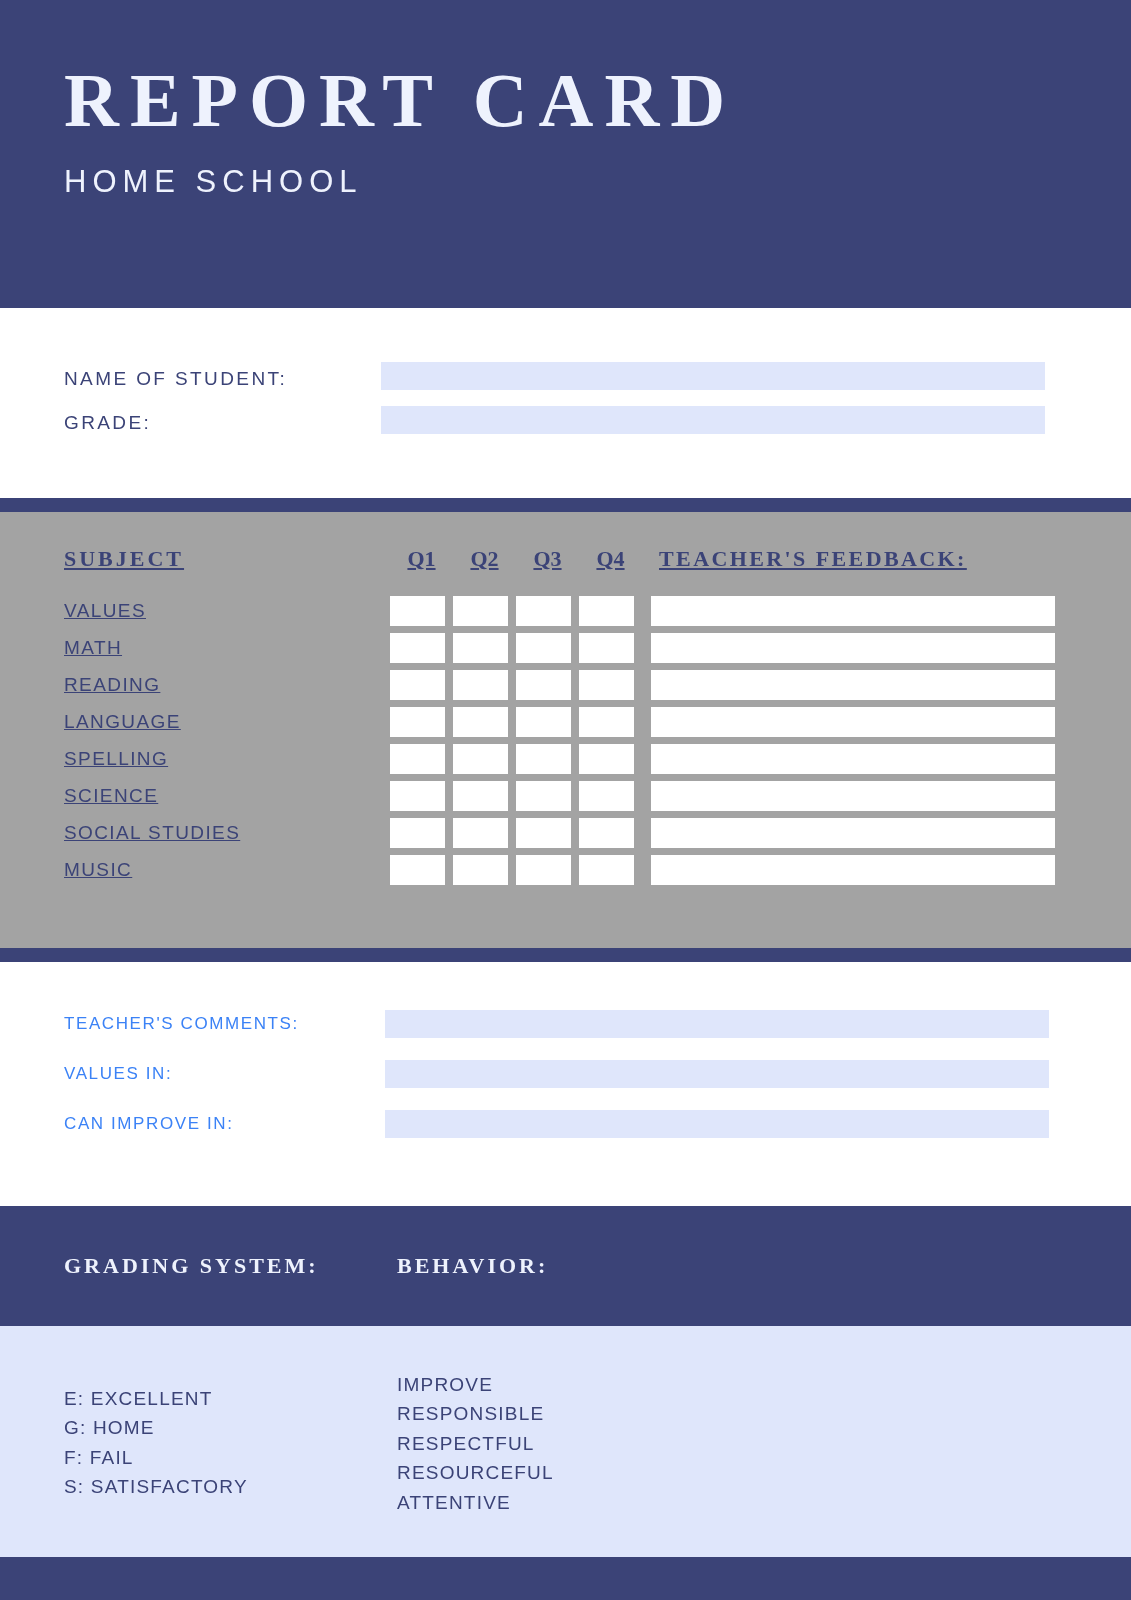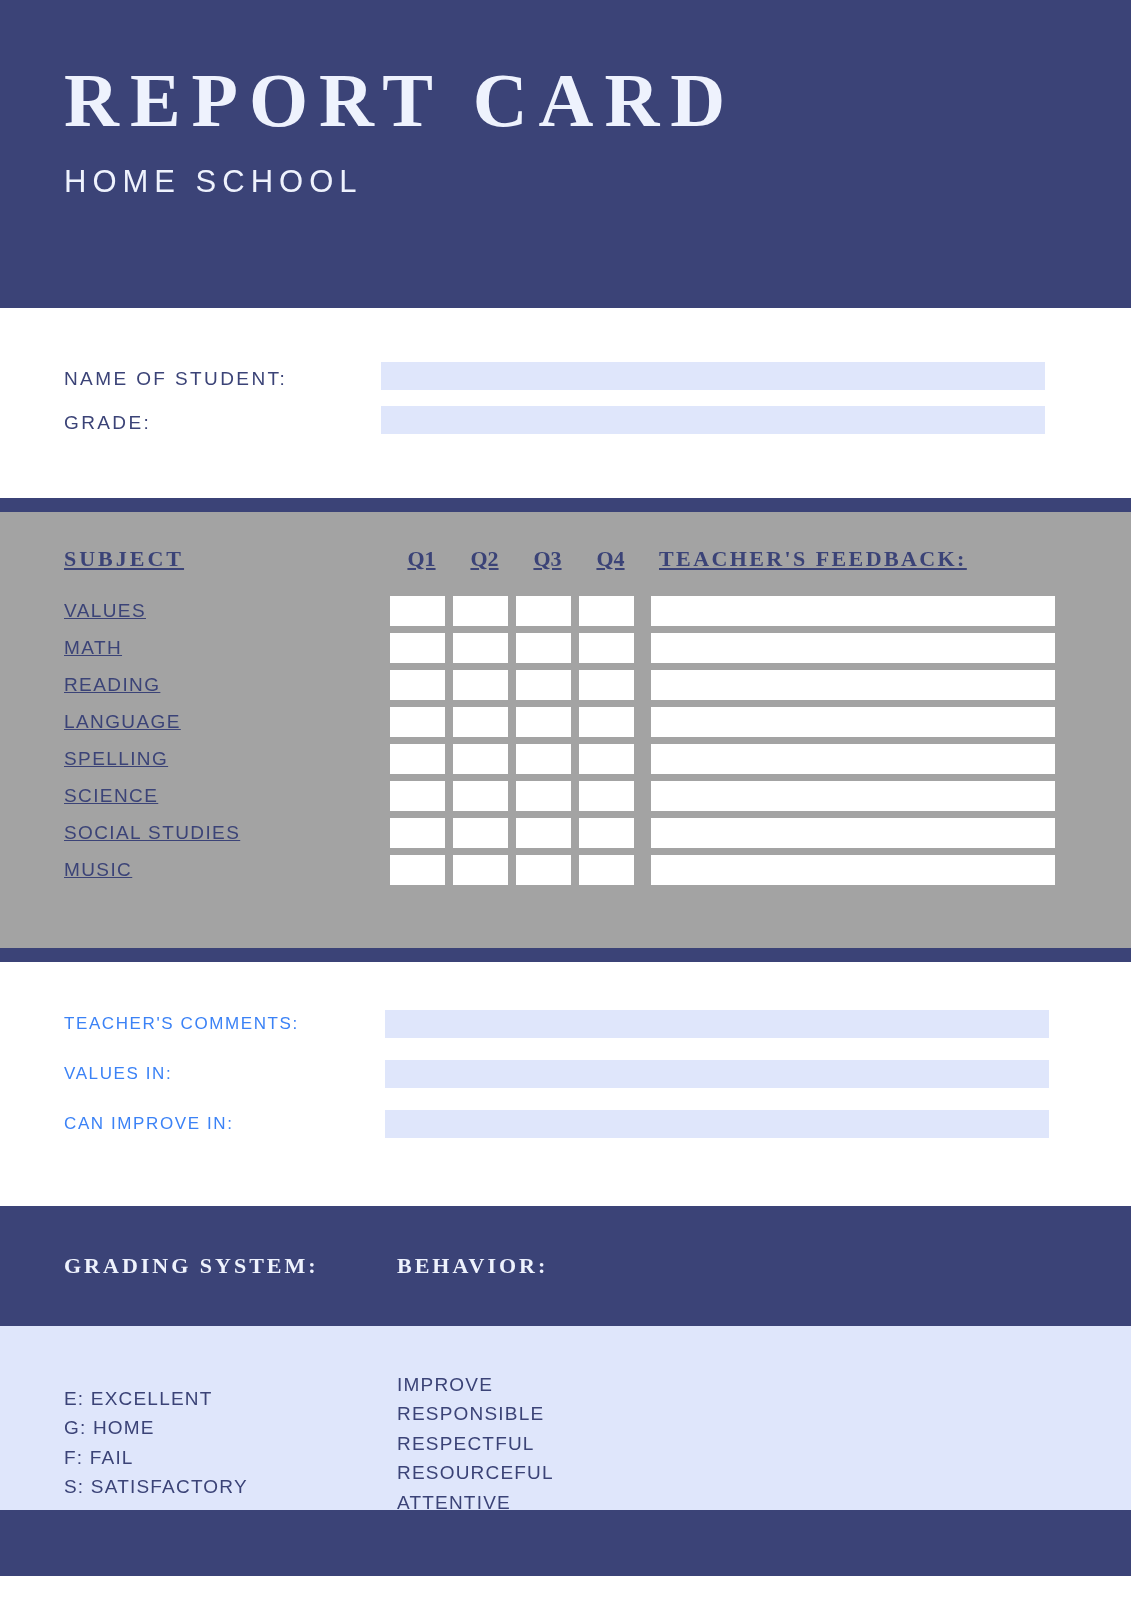--- a/index.html
+++ b/index.html
@@ -174,21 +174,21 @@
     font-family: "Liberation Serif", serif;
     font-weight: bold;
     font-size: 22px;
     letter-spacing: 3px;
     color: #eef2fd;
   }
   .legend-head-item.first { width: 333px; flex: 0 0 333px; }
 
   .legend-body {
     background: #dfe6fb;
-    height: 184px;
+    height: 231px;
     display: flex;
     padding: 58px 0 0 64px;
     box-sizing: border-box;
   }
   .legend-col.first { width: 333px; flex: 0 0 333px; }
   .legend-item {
     font-size: 19px;
     letter-spacing: 1.2px;
     color: #3b4377;
     line-height: 1.55;

